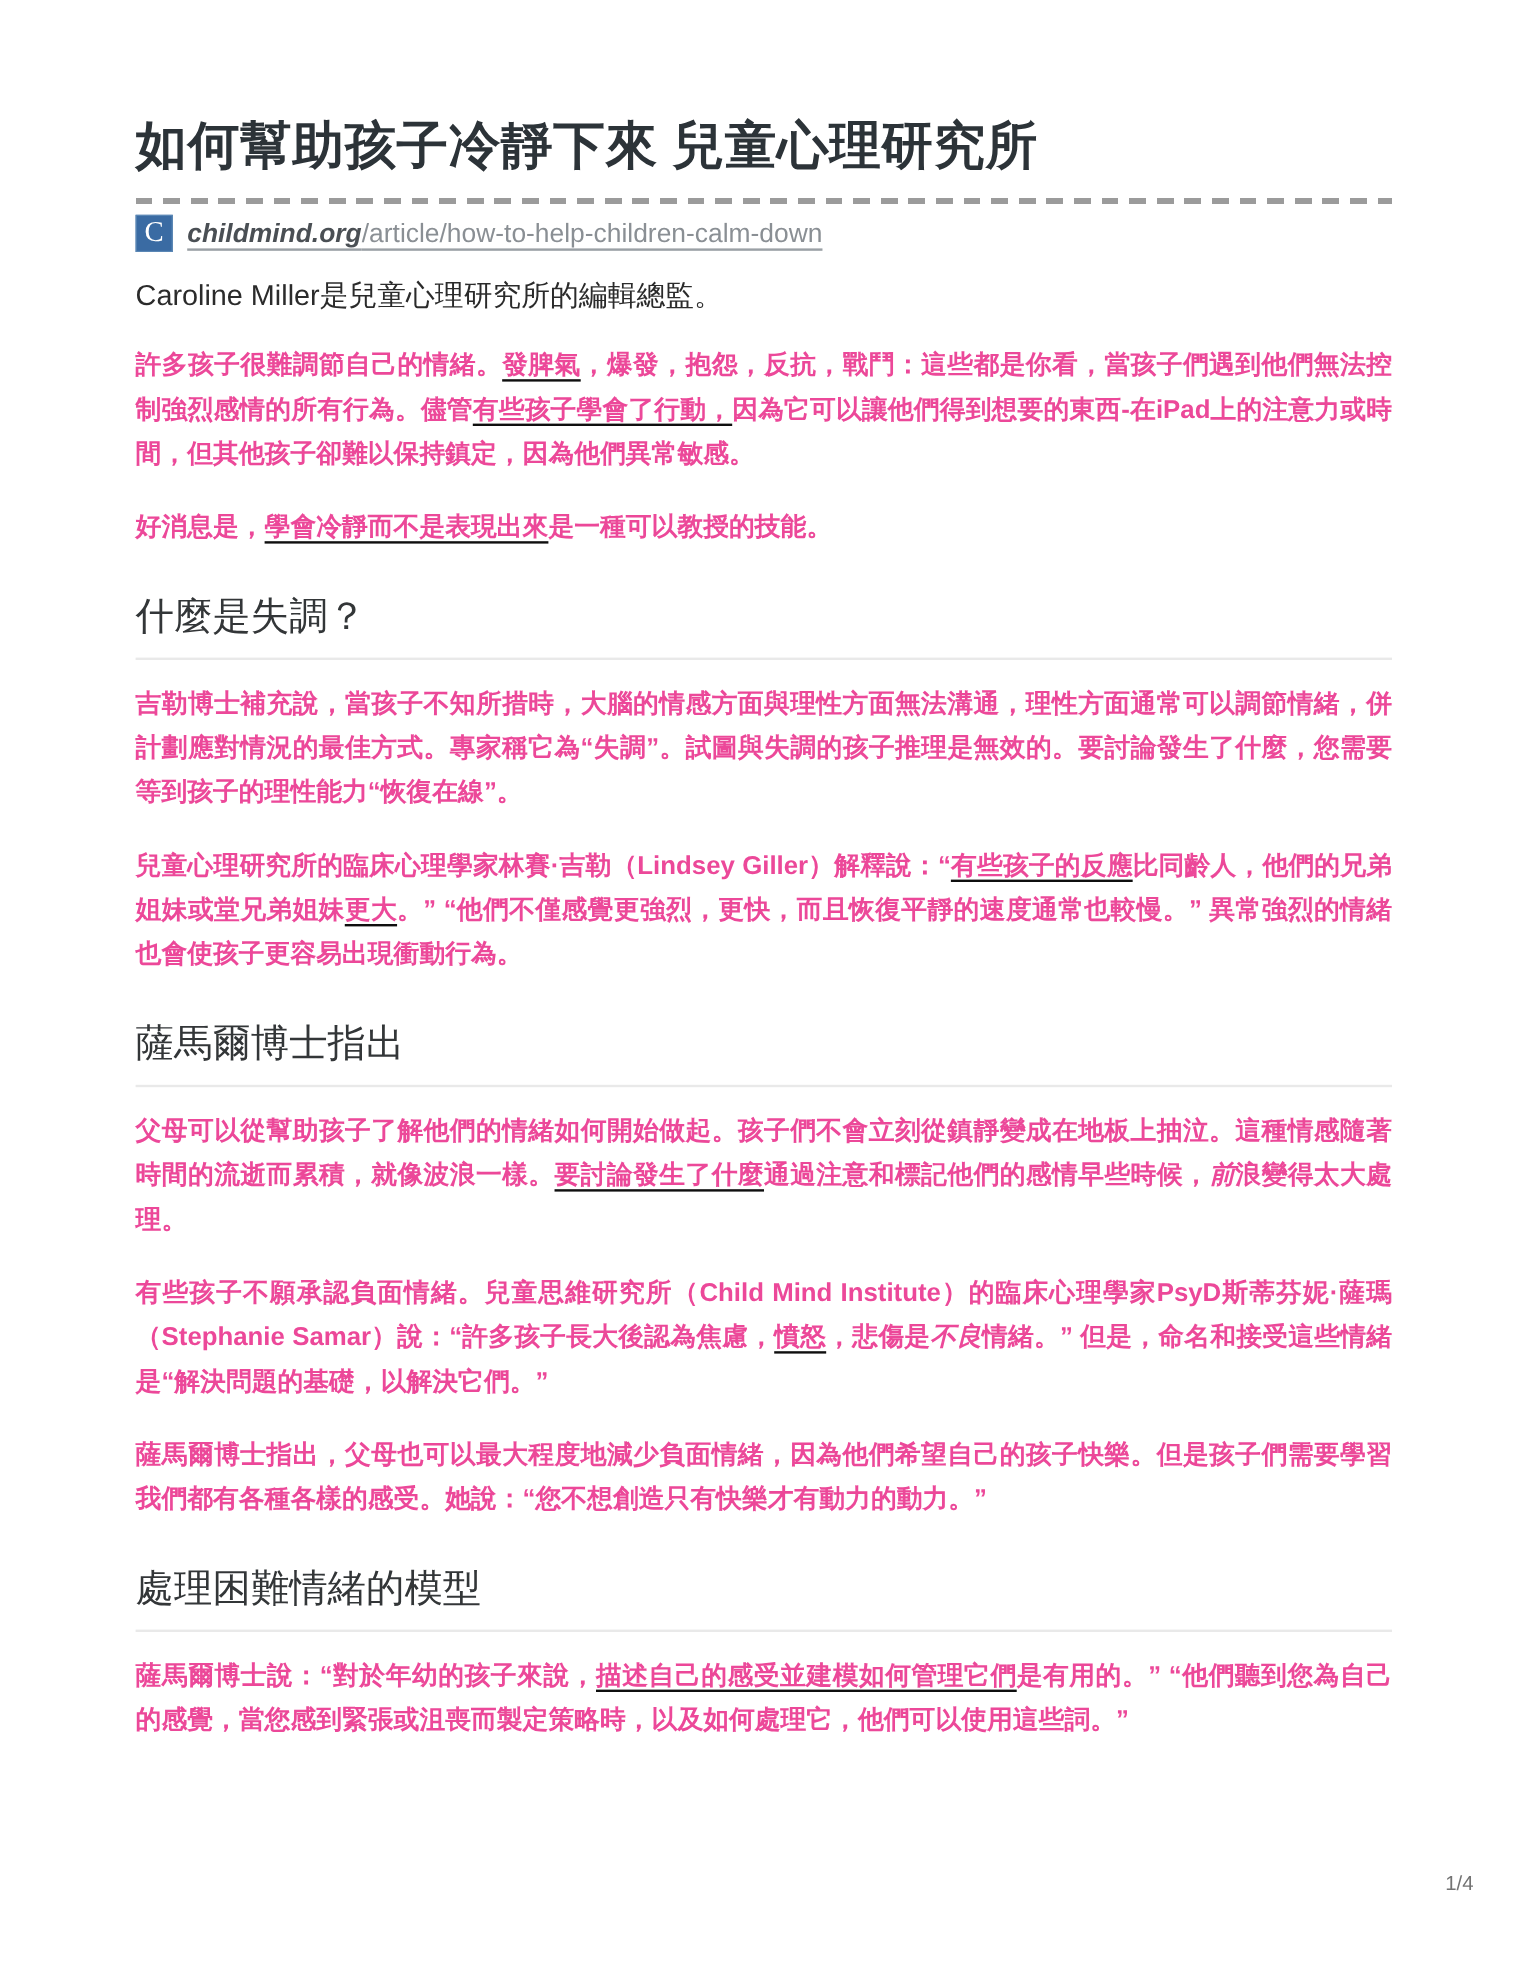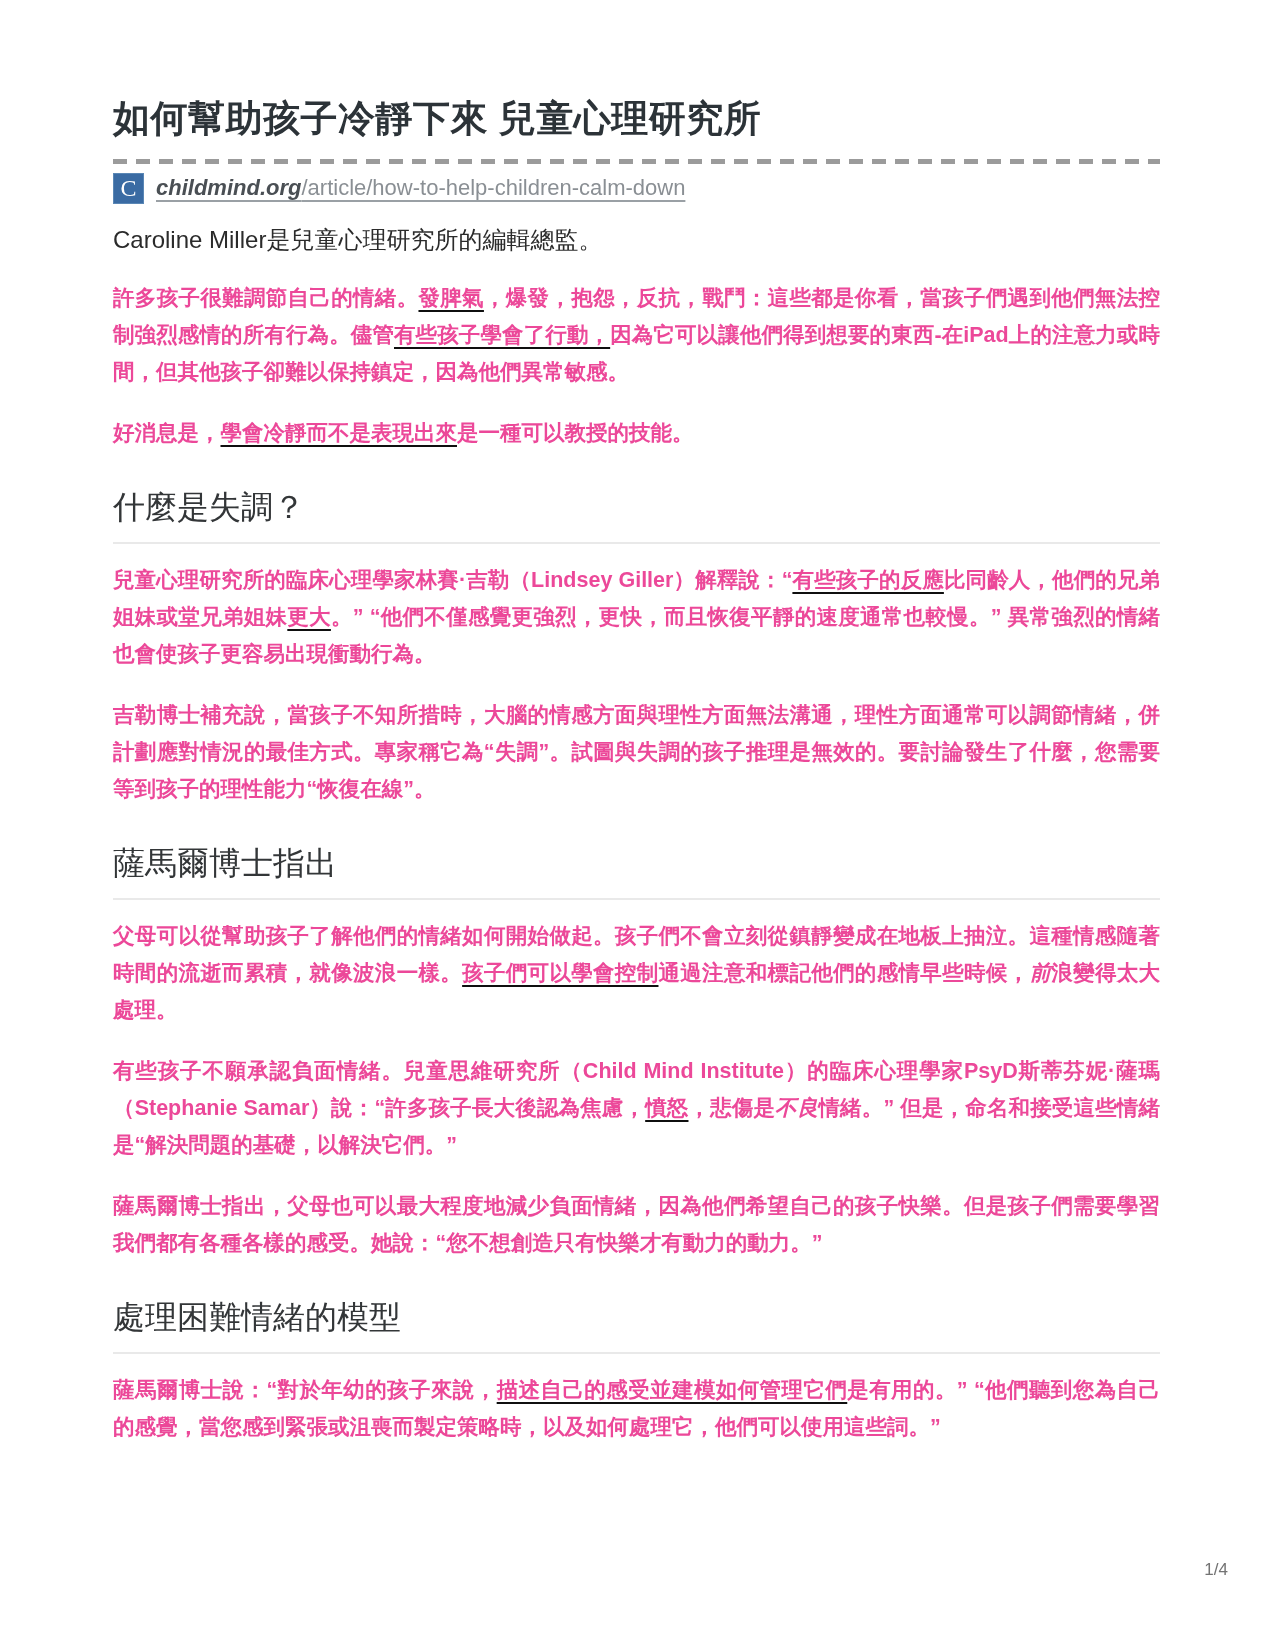--- a/index.html
+++ b/index.html
@@ -15,21 +15,21 @@
     overflow: hidden;
   }
   .content {
     position: absolute;
     left: 113px;
     top: 98px;
     width: 1047px;
   }
   h1.doc-title {
     margin: 0 0 18px 0;
-    font-size: 37px;
+    font-size: 43px;
     line-height: 1.15;
     font-weight: 700;
     color: #2c3338;
     letter-spacing: 0.5px;
   }
   .dashed-divider {
     height: 5px;
     margin: 0 0 9px 0;
     background: repeating-linear-gradient(90deg,
       #9b9b9b 0px, #9b9b9b 14px,
@@ -123,24 +123,24 @@
     <div class="favicon">C</div>
     <span class="url-link"><span class="url-domain">childmind.org</span><span>/article/how-to-help-children-calm-down</span></span>
   </div>
 
   <p class="byline">Caroline Miller是兒童心理研究所的編輯總監。</p>
 
   <div class="article">
       <p><span>許多孩子很難調節自己的情緒。</span><span class="lnk">發脾氣</span><span>，爆發，抱怨，反抗，戰鬥：這些都是你看，當孩子們遇到他們無法控制強烈感情的所有行為。儘管</span><span class="lnk">有些孩子學會了行動，</span><span>因為它可以讓他們得到想要的東西-在iPad上的注意力或時間，但其他孩子卻難以保持鎮定，因為他們異常敏感。</span></p>
       <p><span>好消息是，</span><span class="lnk">學會冷靜而不是表現出來</span><span>是一種可以教授的技能。</span></p>
       <h2>什麼是失調？</h2>
+      <p><span>吉勒博士補充說，當孩子不知所措時，大腦的情感方面與理性方面無法溝通，理性方面通常可以調節情緒，併計劃應對情況的最佳方式。專家稱它為“失調”。試圖與失調的孩子推理是無效的。要討論發生了什麼，您需要等到孩子的理性能力“恢復在線”。</span></p>
       <p><span>兒童心理研究所的臨床心理學家林賽·吉勒（Lindsey Giller）解釋說：“</span><span class="lnk">有些孩子的反應</span><span>比同齡人，他們的兄弟姐妹或堂兄弟姐妹</span><span class="lnk">更大</span><span>。” “他們不僅感覺更強烈，更快，而且恢復平靜的速度通常也較慢。” 異常強烈的情緒也會使孩子更容易出現衝動行為。</span></p>
-      <p><span>吉勒博士補充說，當孩子不知所措時，大腦的情感方面與理性方面無法溝通，理性方面通常可以調節情緒，併計劃應對情況的最佳方式。專家稱它為“失調”。試圖與失調的孩子推理是無效的。要討論發生了什麼，您需要等到孩子的理性能力“恢復在線”。</span></p>
       <h2>薩馬爾博士指出</h2>
-      <p><span>父母可以從幫助孩子了解他們的情緒如何開始做起。孩子們不會立刻從鎮靜變成在地板上抽泣。這種情感隨著時間的流逝而累積，就像波浪一樣。</span><span class="lnk">孩子們可以學會控制</span><span>通過注意和標記他們的感情早些時候，</span><span class="ital">前</span><span>浪變得太大處理。</span></p>
+      <p><span>父母可以從幫助孩子了解他們的情緒如何開始做起。孩子們不會立刻從鎮靜變成在地板上抽泣。這種情感隨著時間的流逝而累積，就像波浪一樣。</span><span class="lnk">要討論發生了什麼</span><span>通過注意和標記他們的感情早些時候，</span><span class="ital">前</span><span>浪變得太大處理。</span></p>
       <p><span>有些孩子不願承認負面情緒。兒童思維研究所（Child Mind Institute）的臨床心理學家PsyD斯蒂芬妮·薩瑪（Stephanie Samar）說：“許多孩子長大後認為焦慮，</span><span class="lnk">憤怒</span><span>，悲傷是</span><span class="ital">不良</span><span>情緒。” 但是，命名和接受這些情緒是“解決問題的基礎，以解決它們。”</span></p>
       <p><span>薩馬爾博士指出，父母也可以最大程度地減少負面情緒，因為他們希望自己的孩子快樂。但是孩子們需要學習我們都有各種各樣的感受。她說：“您不想創造只有快樂才有動力的動力。”</span></p>
       <h2>處理困難情緒的模型</h2>
       <p><span>薩馬爾博士說：“對於年幼的孩子來說，</span><span class="lnk">描述自己的感受並建模如何管理它們</span><span>是有用的。” “他們聽到您為自己的感覺，當您感到緊張或沮喪而製定策略時，以及如何處理它，他們可以使用這些詞。”</span></p>
     </div>
 
 </div>
 
 <div class="page-number">1/4</div>
 

